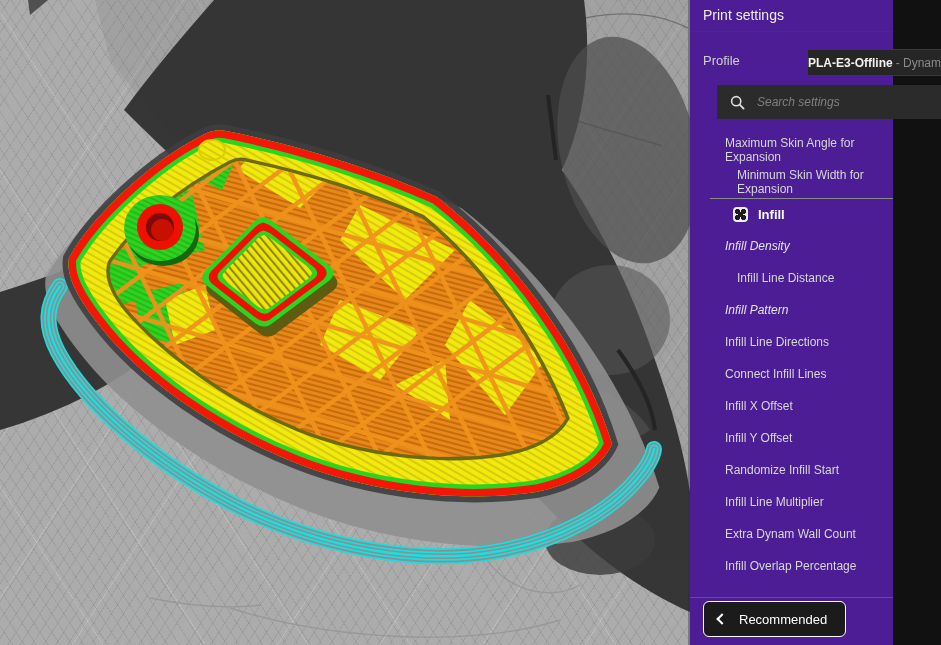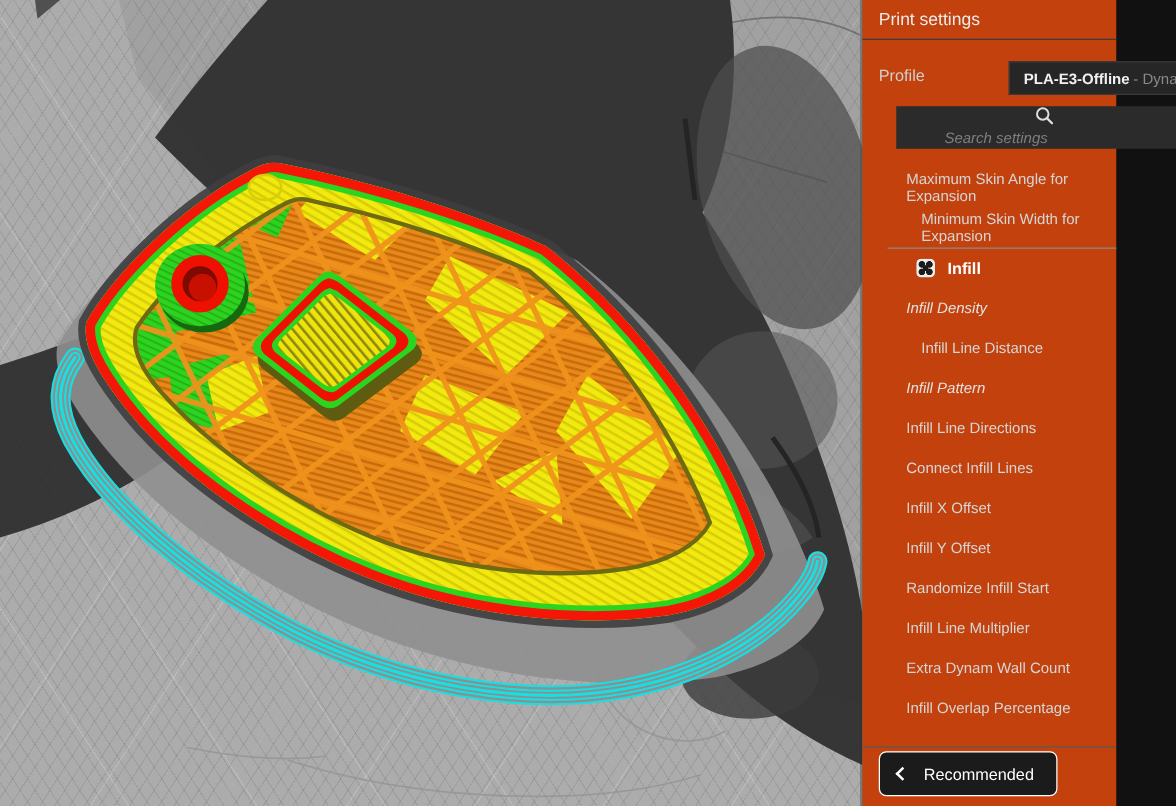--- a/index.html
+++ b/index.html
@@ -13,35 +13,35 @@
     background-image:
       repeating-linear-gradient(57deg,  rgba(255,255,255,.16) 0 1px, transparent 1px 86px),
       repeating-linear-gradient(-57deg, rgba(255,255,255,.16) 0 1px, transparent 1px 86px),
       repeating-linear-gradient(57deg,  rgba(0,0,0,.075) 0 1px, transparent 1px 10px),
       repeating-linear-gradient(-57deg, rgba(0,0,0,.075) 0 1px, transparent 1px 10px);
     border-right:2px solid #7a7a7a;
   }
   .viewport svg{position:absolute;left:0;top:0;}
 
   
-  .panel{position:absolute;left:690px;top:0;width:203px;height:645px;background:#c2410c;color:#d8d8d8;}
+  .panel{position:absolute;left:690px;top:0;width:203px;height:645px;background:#4c1d95;color:#d8d8d8;}
   .panel-header{position:absolute;left:0;top:0;width:100%;height:32px;border-bottom:1px solid #3d3d3d;}
   .panel-title{position:absolute;left:13px;top:7px;font-size:14px;color:#ececec;}
   .profile-label{position:absolute;left:13px;top:53px;font-size:13px;color:#cfcfcf;}
   .profile-dropdown{
     position:absolute;left:117px;top:49px;width:134px;height:27px;
     background:#262626;border:1px solid #3a3a3a;border-right:none;
-    display:flex;align-items:center;padding-left:11px;overflow:hidden;white-space:nowrap;
+    display:flex;align-items:center;overflow:hidden;white-space:nowrap;
     font-size:12px;cursor:pointer;
   }
   .profile-value{color:#f1f1f1;font-weight:bold;}
   .profile-suffix{color:#8a8a8a;margin-left:3px;}
   .search-box{
     position:absolute;left:27px;top:85px;width:224px;height:34px;background:#2b2b2b;
-    display:flex;align-items:center;flex-direction:column;
+    display:flex;align-items:center;
   }
   .search-box svg{margin-left:13px;flex:0 0 auto;}
   .search-input{
     flex:1;background:transparent;border:none;outline:none;color:#cfcfcf;
     font-size:12px;font-style:italic;margin-left:10px;min-width:0;
   }
   .search-input::placeholder{color:#7f7f7f;font-style:italic;}
   .settings-list{position:absolute;left:0;top:134px;width:100%;}
   .srow{height:32px;display:flex;align-items:center;font-size:12px;color:#d6d6d6;cursor:pointer;}
   .srow.ind1{padding-left:35px;}

